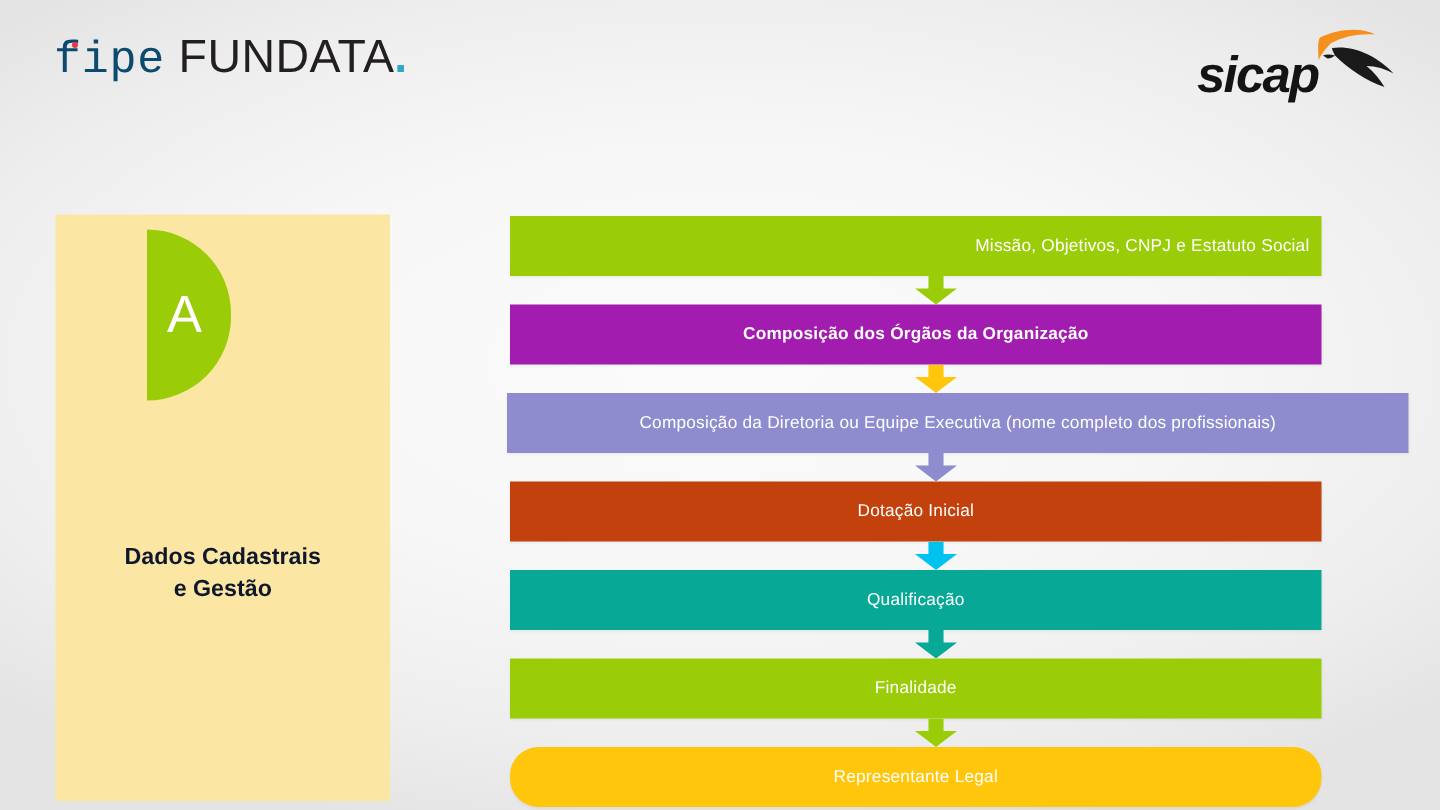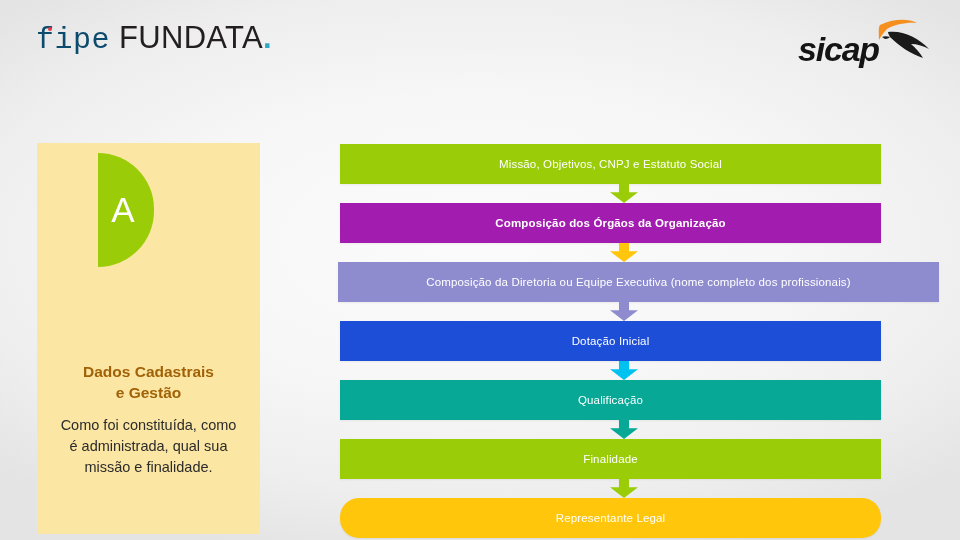--- a/index.html
+++ b/index.html
@@ -51,21 +51,21 @@
     border-radius:0 57px 57px 0;
     display:flex; align-items:center; justify-content:center;
   }
   .letter-circle span{
     color:#ffffff; font-size:35px; font-weight:400;
     font-family:"Liberation Sans", sans-serif;
     margin-left:-6px;
   }
   .panel-title{
     position:absolute; left:0; top:218px; width:223px;
-    text-align:center; color:#a16207; font-weight:bold;
+    text-align:center; color:#0f172a; font-weight:bold;
     font-size:15.5px; line-height:21px;
   }
   .panel-body{
     position:absolute; left:20px; top:272px; width:183px;
     text-align:center; color:#2b2b2b; font-weight:400;
     font-size:14.5px; line-height:21px;
   }
 
   
   .flow{ position:absolute; left:340px; top:144px; width:541px; }
@@ -110,37 +110,36 @@
     </svg>
   </div>
 
 </div>
 
 <div class="left-panel">
   <div class="letter-circle">
     <span>A</span>
   </div>
   <div class="panel-title">Dados Cadastrais<br>e Gestão</div>
-  <div class="panel-body">Como foi constituída, como é administrada, qual sua missão e finalidade.</div>
 </div>
 
 <div class="flow">
-    <div class="bar" style="top: 0px; background: rgb(154, 205, 7);">
+    <div class="bar" style="top: 0px; background: rgb(154, 205, 7); justify-content: flex-end;">
       <span>Missão, Objetivos, CNPJ e Estatuto Social</span>
     </div>
     <div class="arrow" style="top: 40px; background: rgb(154, 205, 7);"></div>
     <div class="bar" style="top: 59px; background: #a21caf; font-weight: bold;">
       <span>Composição dos Órgãos da Organização</span>
     </div>
     <div class="arrow" style="top: 99px; background: rgb(255, 198, 11);"></div>
     <div class="bar wide" style="top: 118px; background: rgb(142, 140, 207);">
       <span>Composição da Diretoria ou Equipe Executiva (nome completo dos profissionais)</span>
     </div>
     <div class="arrow" style="top: 158px; background: rgb(142, 140, 207);"></div>
-    <div class="bar" style="top: 177px; background: #1d4ed8; text-align: right;">
+    <div class="bar" style="top: 177px; background: #c2410c; text-align: right;">
       <span>Dotação Inicial</span>
     </div>
     <div class="arrow" style="top: 217px; background: rgb(0, 194, 240);"></div>
     <div class="bar" style="top: 236px; background: rgb(7, 168, 150); align-items: center;">
       <span>Qualificação</span>
     </div>
     <div class="arrow" style="top: 276px; background: rgb(7, 168, 150);"></div>
     <div class="bar" style="top: 295px; background: rgb(154, 205, 7); text-align: center;">
       <span>Finalidade</span>
     </div>

